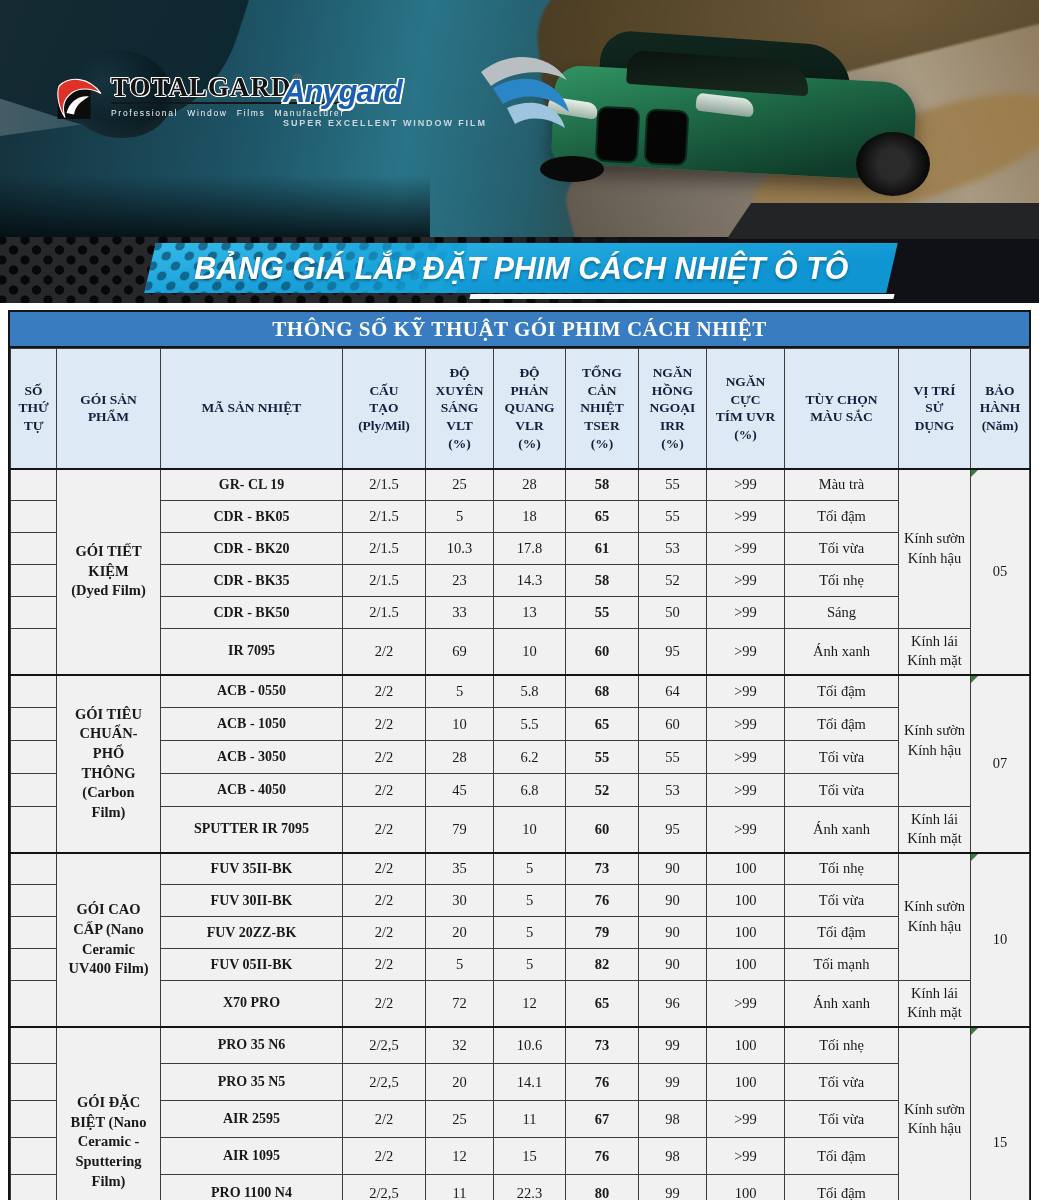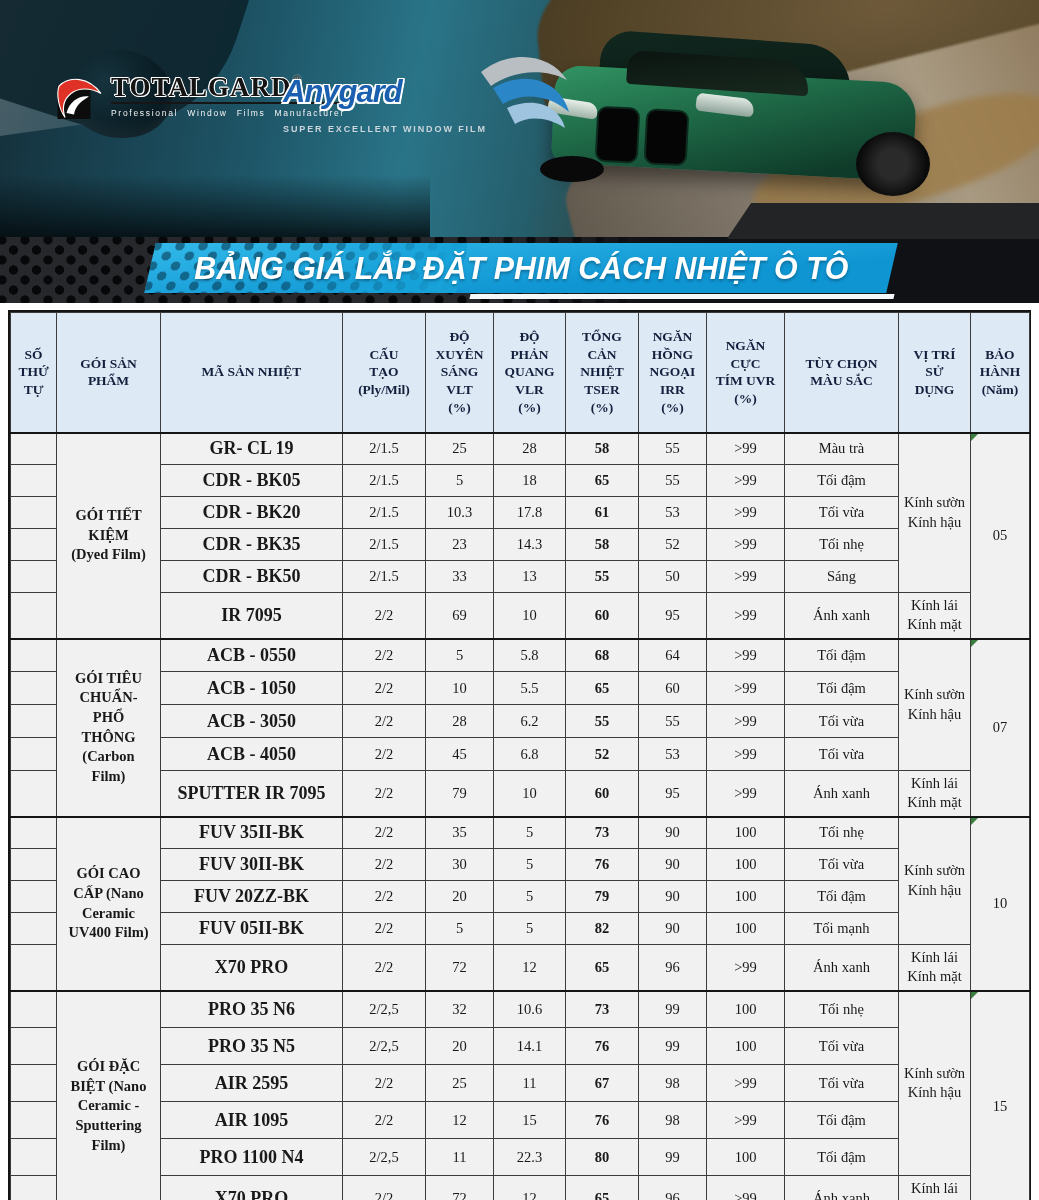--- a/index.html
+++ b/index.html
@@ -55,21 +55,21 @@
   .tg-name{font:700 27px/1 "Liberation Serif",serif; letter-spacing:1px; color:#141414;
     text-shadow:-1px 0 #fff,1px 0 #fff,0 -1px #fff,0 1px #fff,1px 1px #fff,-1px -1px #fff;}
   .tg-reg{font:700 10px "Liberation Sans",sans-serif; color:#222; vertical-align:top;
     text-shadow:0 0 2px #fff; margin-left:2px;}
   .tg-tag{margin-top:4px; font:400 8.5px "Liberation Sans",sans-serif; color:#f4f4f4;
     letter-spacing:1.7px; word-spacing:5px; white-space:nowrap;}
   .logo-ag{position:absolute; left:283px; top:76px;}
   .ag-name{font:italic 800 31px/1 "Liberation Sans",sans-serif; color:var(--anygard-blue);
     letter-spacing:-1px;
     text-shadow:-1.5px 0 #fff,1.5px 0 #fff,0 -1.5px #fff,0 1.5px #fff,1.5px 1.5px #fff,-1.5px -1.5px #fff,1.5px -1.5px #fff,-1.5px 1.5px #fff;}
-  .ag-tag{margin-top:17px; font:700 9px "Liberation Sans",sans-serif; color:#cdd6dd; letter-spacing:1.9px; white-space:nowrap;}
+  .ag-tag{margin-top:11px; font:700 9px "Liberation Sans",sans-serif; color:#cdd6dd; letter-spacing:1.9px; white-space:nowrap;}
   .ag-sails{position:absolute; right:-86px; top:-30px;}
 
   
   .band{position:relative; height:66px; background:#101114;}
   .band-wedge{position:absolute; right:-30px; top:-34px; width:330px; height:36px; background:#222426; transform:skewX(-34deg);}
   .hexes{position:absolute; top:0; bottom:0; left:0; width:62%; background-color:#26282b;
     background-image:radial-gradient(circle 6.5px at 50% 50%,#07080a 68%,rgba(0,0,0,0) 74%),
                      radial-gradient(circle 6.5px at 50% 50%,#07080a 68%,rgba(0,0,0,0) 74%);
     background-size:23px 20px; background-position:2px 3px,13.5px 13px;}
   .hex-fade{position:absolute; top:0; bottom:0; left:47%; width:16%;
@@ -93,21 +93,21 @@
   .sheet{margin:7px 8px 4px; border:2px solid #141414;}
   .sheet-title{height:36px; background:var(--table-title-bg); color:#fff;
     font:700 21px "Liberation Serif",serif; letter-spacing:.5px;
     display:flex; align-items:center; justify-content:center; border-bottom:2px solid #141414;}
   table{width:100%; border-collapse:collapse; table-layout:fixed; font-family:"Liberation Serif",serif;}
   th,td{border:1px solid var(--table-border); text-align:center; vertical-align:middle; padding:1px 2px; overflow:hidden;}
   thead th{background:var(--table-header-bg); color:#131f3c; font-weight:700; font-size:13.5px;
     line-height:1.3; white-space:pre-line; height:120px;}
   tbody td{background:var(--table-row-bg); font-size:14.5px; color:#191919;}
   td.code,td.pkg,td.tser{font-weight:700;}
-  td.code{font-size:18px;}
+  td.code{font-size:14px;}
   td.pkg,td.pos{white-space:pre-line; line-height:1.35;}
   tr.g0 td,tr.g2 td{height:32px;}
   tr.g1 td{height:33px;}
   tr.g3 td{height:37px;}
   tr.tall.g0 td,tr.tall.g1 td,tr.tall.g2 td,tr.tall.g3 td{height:46px;}
   tr.group-start td{border-top:2px solid #141414;}
   td.warranty{position:relative;}
   td.warranty::before{content:""; position:absolute; left:0; top:0; width:0; height:0;
     border-top:7px solid var(--warranty-marker-green); border-right:7px solid transparent;}
 </style>
@@ -164,20 +164,21 @@
     <div class="hexes"></div>
     <div class="hex-fade"></div>
     <div class="banner">
       <div class="banner-hex"></div>
       <span class="banner-text">BẢNG GIÁ LẮP ĐẶT PHIM CÁCH NHIỆT Ô TÔ</span>
     </div>
     <div class="banner-stripe"></div>
   </div>
 
   <div class="sheet">
+    <div class="sheet-title">THÔNG SỐ KỸ THUẬT GÓI PHIM CÁCH NHIỆT</div>
     <table>
       <colgroup>
         <col style="width:46px">
           <col style="width:104px">
           <col style="width:182px">
           <col style="width:83px">
         <col style="width:68px">
           <col style="width:72px">
           <col style="width:73px">
           <col style="width:68px">

